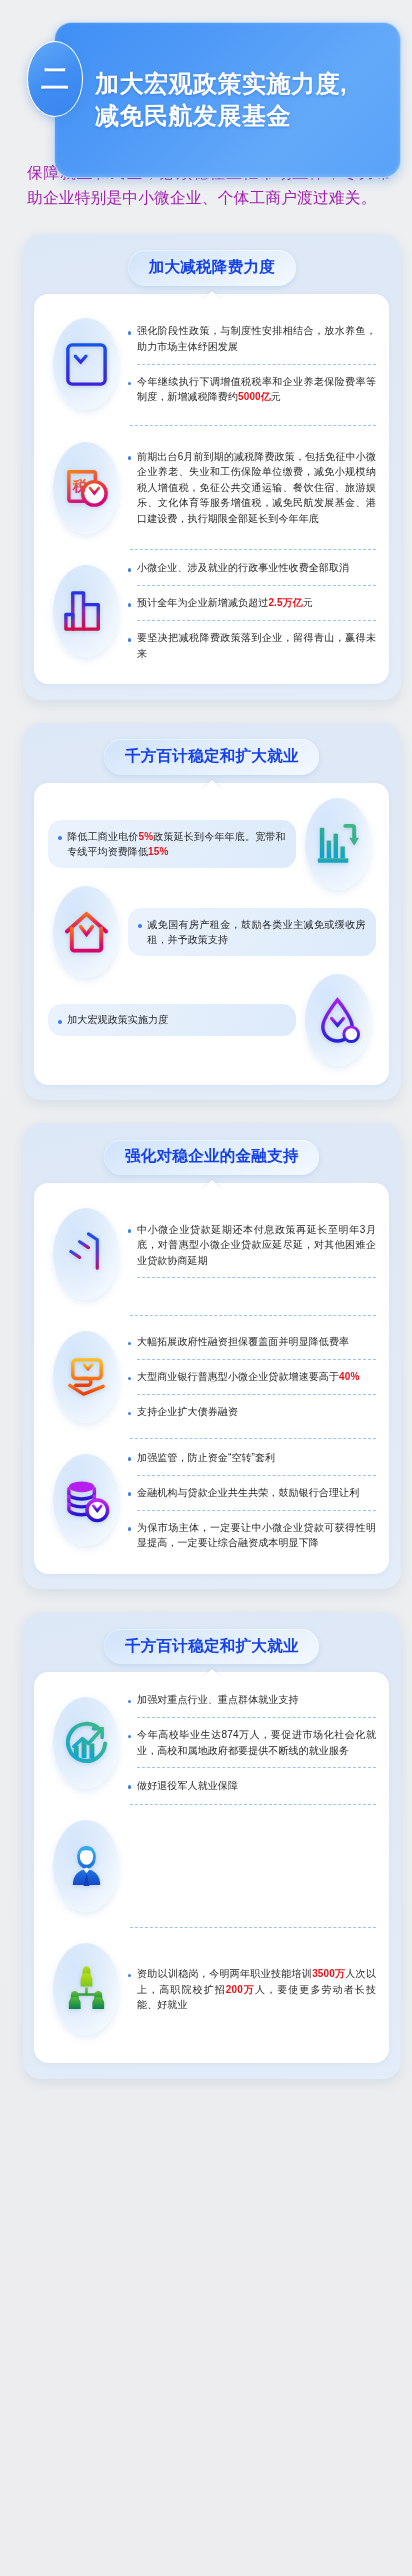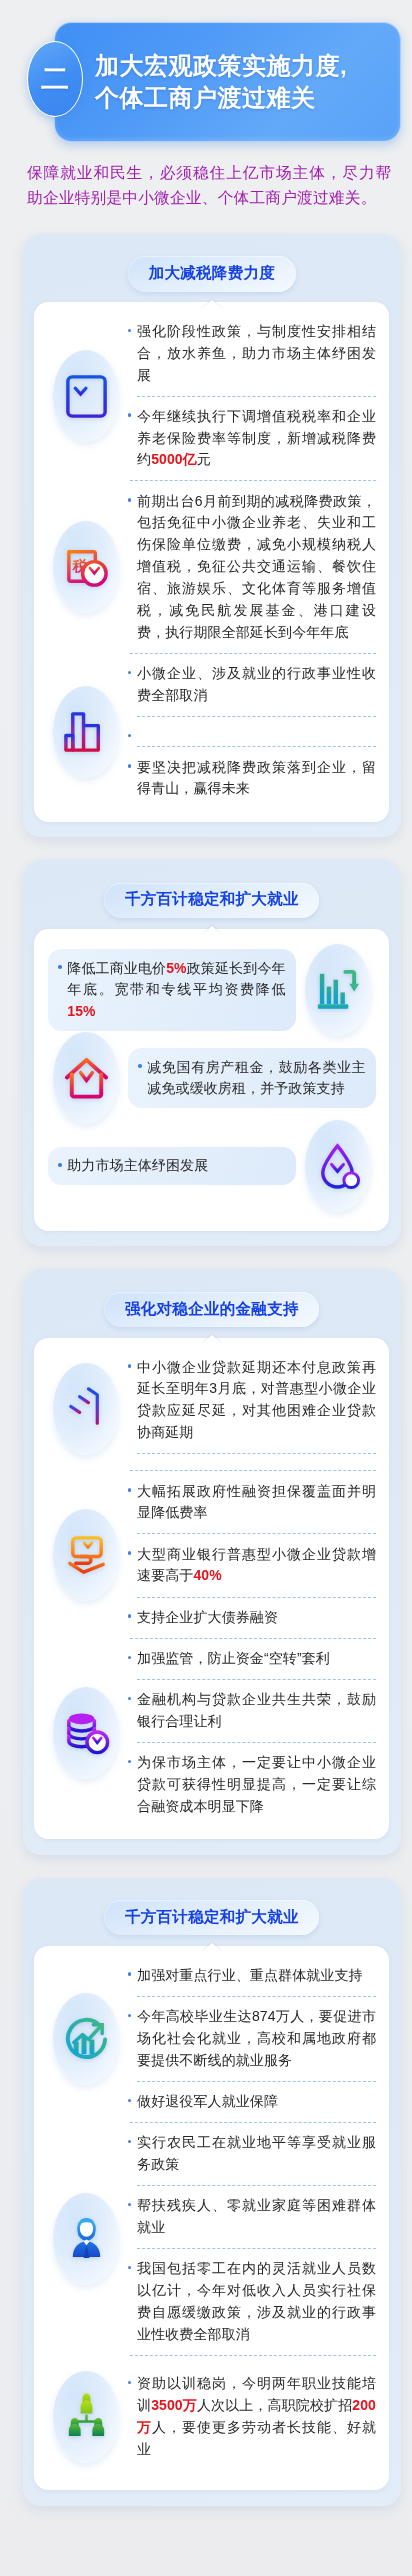--- a/index.html
+++ b/index.html
@@ -17,21 +17,21 @@
 
   
   .header-wrap {
     position: relative;
     margin: 21.6px 11.3px 0 27px;
     height: 124px;
   }
   .header-banner {
     position: absolute;
     left: 27px; top: 0; right: 0;
-    height: 120px;
+    height: 156px;
     border-radius: 17.5px;
     background: linear-gradient(135deg,#3f8ff5 0%,#4f9af7 35%,#63a9f9 70%,#58a2f8 100%);
     box-shadow: 0 3.1px 9.3px rgba(80,140,220,.32), inset 0 -1.5px 5.2px rgba(255,255,255,.18);
     border: 1.5px solid rgba(255,255,255,.55);
     display: flex;
     flex-direction: column;
     justify-content: center;
     padding: 0 13.4px 0 40px;
   }
   .header-title-line {
@@ -77,21 +77,21 @@
   
   .section {
     position: relative;
     margin: 23px 11.3px 0 23px;
     background: linear-gradient(165deg,#dde8f6 0%,#dfe9f6 40%,#e3edf9 100%);
     border-radius: 18.5px;
     padding: 14.4px 11.3px 15.5px 11.3px;
     box-shadow: 0 4.1px 10.3px rgba(150,175,205,.24);
   }
   .section-title {
-    margin: 8px auto;
+    margin: 2px auto;
     display: table;
     padding: 6.7px 20.6px 7.7px 20.6px;
     border-radius: 20.6px;
     background: linear-gradient(160deg,#cfe2fb 0%,#e2eefc 45%,#f4f9ff 100%);
     box-shadow: 0 2.1px 5.2px rgba(140,175,220,.30), inset 0 0.5px 1px rgba(255,255,255,.9);
     color: #1440e6;
     font-size: 15.5px;
     font-weight: bold;
     letter-spacing: 0.3px;
     white-space: nowrap;
@@ -159,21 +159,21 @@
   .dot {
     flex: 0 0 auto;
     width: 3.6px; height: 3.6px;
     border-radius: 50%;
     background: #3f7fe0;
     margin-top: 7.7px;
   }
   .btext {
     flex: 1 1 auto;
     color: #262626;
-    font-size: 14px;
+    font-size: 10px;
     line-height: 1.56;
     letter-spacing: 0.1px;
     text-align: justify;
   }
   .btext em { font-style: normal; color: #e8121a; font-weight: bold; }
   .sep {
     height: 0;
     border-top: 0.5px dashed #9fc4ec;
     margin: 8.2px 0 8.2px 9.3px;
   }
@@ -186,21 +186,21 @@
     margin: 3.1px 0;
   }
   .row.compact .row-icon { height: 88px; }
 </style>
 </head>
 <body>
 
 <div class="header-wrap">
   <div class="header-banner">
     <div class="header-title-line">加大宏观政策实施力度,</div>
-    <div class="header-title-line">个体工商户渡过难关</div>
+    <div class="header-title-line">减免民航发展基金</div>
   </div>
   <div class="header-badge">
     <span>二</span>
   </div>
 </div>
 
 <div class="intro">保障就业和民生，必须稳住上亿市场主体，尽力帮助企业特别是中小微企业、个体工商户渡过难关。</div>
 
 <div id="sections-root">
     <div class="section">
@@ -306,20 +306,21 @@
             </div>
           </div>
           <div class="bullets">
             <div class="bullet">
               <div class="dot"></div>
               <div class="btext">小微企业、涉及就业的行政事业性收费全部取消</div>
             </div>
             <div class="sep"></div>
             <div class="bullet">
               <div class="dot"></div>
+              <div class="btext">预计全年为企业新增减负超过<em>2.5万亿</em>元</div>
             </div>
             <div class="sep"></div>
             <div class="bullet">
               <div class="dot"></div>
               <div class="btext">要坚决把减税降费政策落到企业，留得青山，赢得未来</div>
             </div>
           </div>
         </div>
       </div>
     </div>
@@ -409,21 +410,21 @@
                   <path d="M39 72 H61"></path>
     </g>
     <circle cx="78" cy="78" r="15" fill="#fff" stroke="url(#g_dp)" stroke-width="6"></circle>
     <path d="M70 78 H86" stroke="url(#g_dp)" stroke-width="6" stroke-linecap="round"></path>
               </svg>
             </div>
           </div>
           <div class="bullets subcard">
             <div class="bullet">
               <div class="dot"></div>
-              <div class="btext">助力市场主体纾困发展</div>
+              <div class="btext">加大宏观政策实施力度</div>
             </div>
           </div>
         </div>
       </div>
     </div>
     <div class="section">
       <div class="section-title">强化对稳企业的金融支持</div>
       <div class="title-notch"></div>
       <div class="section-body">
         <div class="row">
@@ -619,36 +620,20 @@
     <path d="M32 22 C32 10 68 10 68 24 c0 4 -2 6 -2 6" fill="#36a8f0"></path>
     <path d="M34 24 a16 18 0 0 0 32 0 v10 a16 18 0 0 1 -32 0 z" fill="#fff" stroke="url(#g_pr)" stroke-width="5"></path>
     <ellipse cx="50" cy="30" rx="16" ry="19" fill="#fff" stroke="url(#g_pr)" stroke-width="5"></ellipse>
     <path d="M34 20 a16 12 0 0 1 32 0 a20 8 0 0 0 -32 0 z" fill="#36a8f0"></path>
     <path d="M22 88 c0 -20 12 -32 28 -32 s28 12 28 32 z" fill="url(#g_pr2)"></path>
     <path d="M44 56 L50 64 L56 56 L50 52 z" fill="#fff"></path>
     <path d="M50 64 L44 90 h12 z" fill="#1240b8"></path>
               </svg>
             </div>
           </div>
-          <div class="bullets">
-            <div class="bullet">
-              <div class="dot"></div>
-              <div class="btext">实行农民工在就业地平等享受就业服务政策</div>
-            </div>
-            <div class="sep"></div>
-            <div class="bullet">
-              <div class="dot"></div>
-              <div class="btext">帮扶残疾人、零就业家庭等困难群体就业</div>
-            </div>
-            <div class="sep"></div>
-            <div class="bullet">
-              <div class="dot"></div>
-              <div class="btext">我国包括零工在内的灵活就业人员数以亿计，今年对低收入人员实行社保费自愿缓缴政策，涉及就业的行政事业性收费全部取消</div>
-            </div>
-          </div>
         </div>
         <div class="sep" style="margin-left: 82px;"></div>
         <div class="row">
           <div class="row-icon">
             <div class="ico-oval"></div>
             <div class="ico-glyph">
               <svg viewBox="0 0 100 100">
     <defs>
                   <linearGradient id="g_tp" x1="0" y1="0" x2="0" y2="1">
       <stop offset="0" stop-color="#bede12"></stop>

